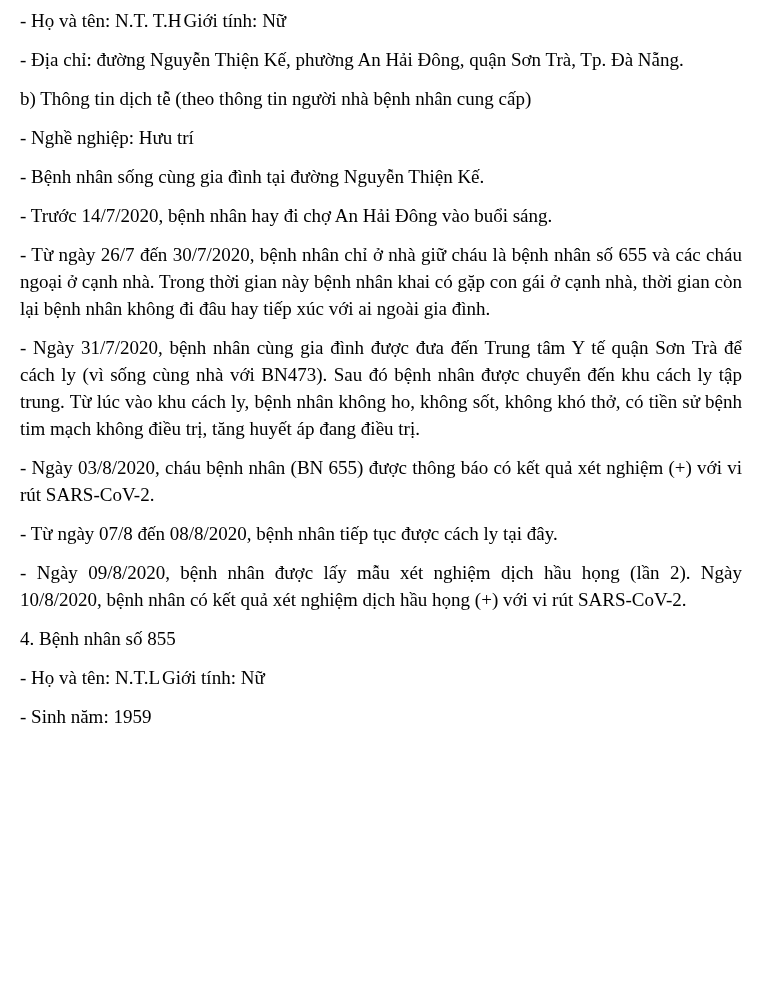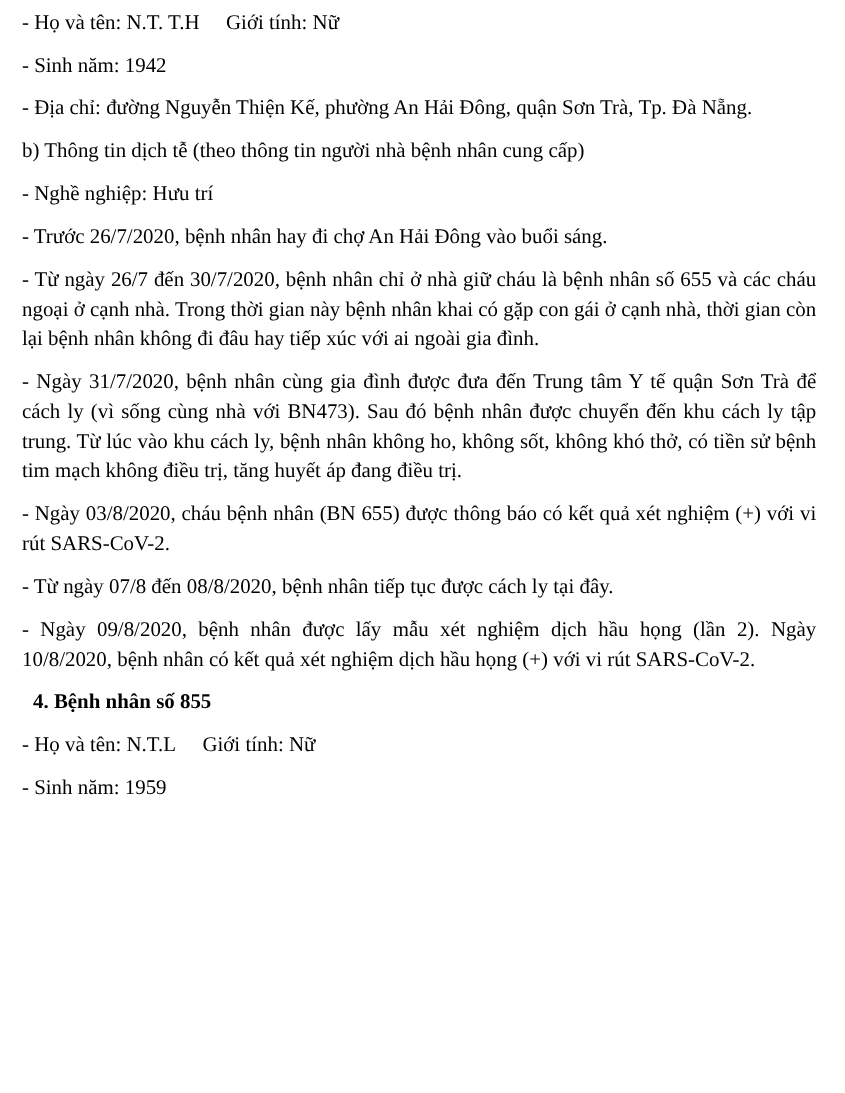--- a/index.html
+++ b/index.html
@@ -26,44 +26,43 @@
   .block {
     margin: 0 0 12px 0;
   }
   .block.para {
     text-align: justify;
   }
   .block.line {
     white-space: nowrap;
   }
   .block.heading {
-    font-weight: bold;
+    font-weight: normal;
     white-space: nowrap;
-    margin-left: 10px;
   }
   .block.field-pair {
     display: flex;
-    gap: 24px;
+    gap: 2px;
     white-space: nowrap;
   }
 </style>
 </head>
 <body>
 
 <main class="page">
   <div id="doc-body">
       <div class="block field-pair">
         <span>- Họ và tên: N.T. T.H</span>
         <span>Giới tính: Nữ</span>
       </div>
-      <p class="block line">- Sinh năm: 1942</p>
       <p class="block line">- Địa chỉ: đường Nguyễn Thiện Kế, phường An Hải Đông, quận Sơn Trà, Tp. Đà Nẵng.</p>
       <p class="block line">b) Thông tin dịch tễ (theo thông tin người nhà bệnh nhân cung cấp)</p>
       <p class="block line">- Nghề nghiệp: Hưu trí</p>
-      <p class="block line">- Trước 26/7/2020, bệnh nhân hay đi chợ An Hải Đông vào buổi sáng.</p>
+      <p class="block line">- Bệnh nhân sống cùng gia đình tại đường Nguyễn Thiện Kế.</p>
+      <p class="block line">- Trước 14/7/2020, bệnh nhân hay đi chợ An Hải Đông vào buổi sáng.</p>
       <p class="block para">- Từ ngày 26/7 đến 30/7/2020, bệnh nhân chỉ ở nhà giữ cháu là bệnh nhân số 655 và các cháu ngoại ở cạnh nhà. Trong thời gian này bệnh nhân khai có gặp con gái ở cạnh nhà, thời gian còn lại bệnh nhân không đi đâu hay tiếp xúc với ai ngoài gia đình.</p>
       <p class="block para">- Ngày 31/7/2020, bệnh nhân cùng gia đình được đưa đến Trung tâm Y tế quận Sơn Trà để cách ly (vì sống cùng nhà với BN473). Sau đó bệnh nhân được chuyển đến khu cách ly tập trung. Từ lúc vào khu cách ly, bệnh nhân không ho, không sốt, không khó thở, có tiền sử bệnh tim mạch không điều trị, tăng huyết áp đang điều trị.</p>
       <p class="block para">- Ngày 03/8/2020, cháu bệnh nhân (BN 655) được thông báo có kết quả xét nghiệm (+) với vi rút SARS-CoV-2.</p>
       <p class="block line">- Từ ngày 07/8 đến 08/8/2020, bệnh nhân tiếp tục được cách ly tại đây.</p>
       <p class="block para">- Ngày 09/8/2020, bệnh nhân được lấy mẫu xét nghiệm dịch hầu họng (lần 2). Ngày 10/8/2020, bệnh nhân có kết quả xét nghiệm dịch hầu họng (+) với vi rút SARS-CoV-2.</p>
       <p class="block heading">4. Bệnh nhân số 855</p>
       <div class="block field-pair">
         <span>- Họ và tên: N.T.L</span>
         <span>Giới tính: Nữ</span>
       </div>

